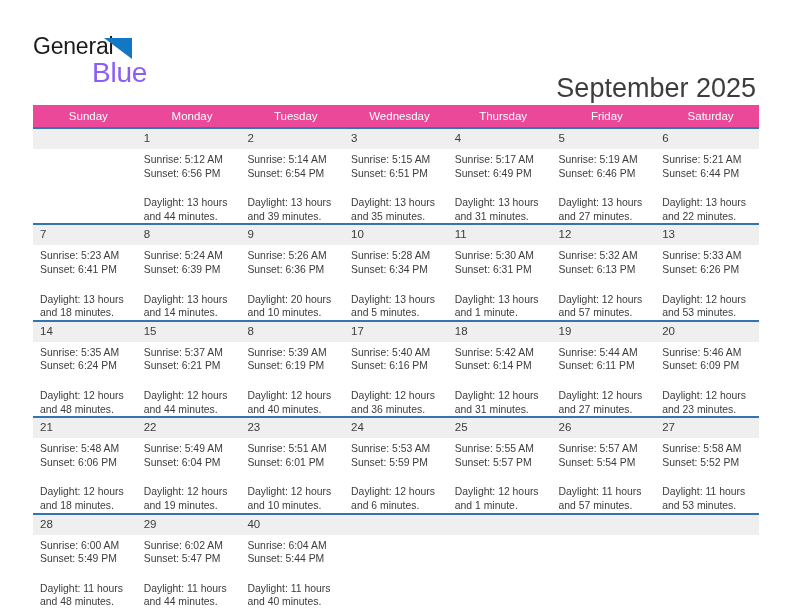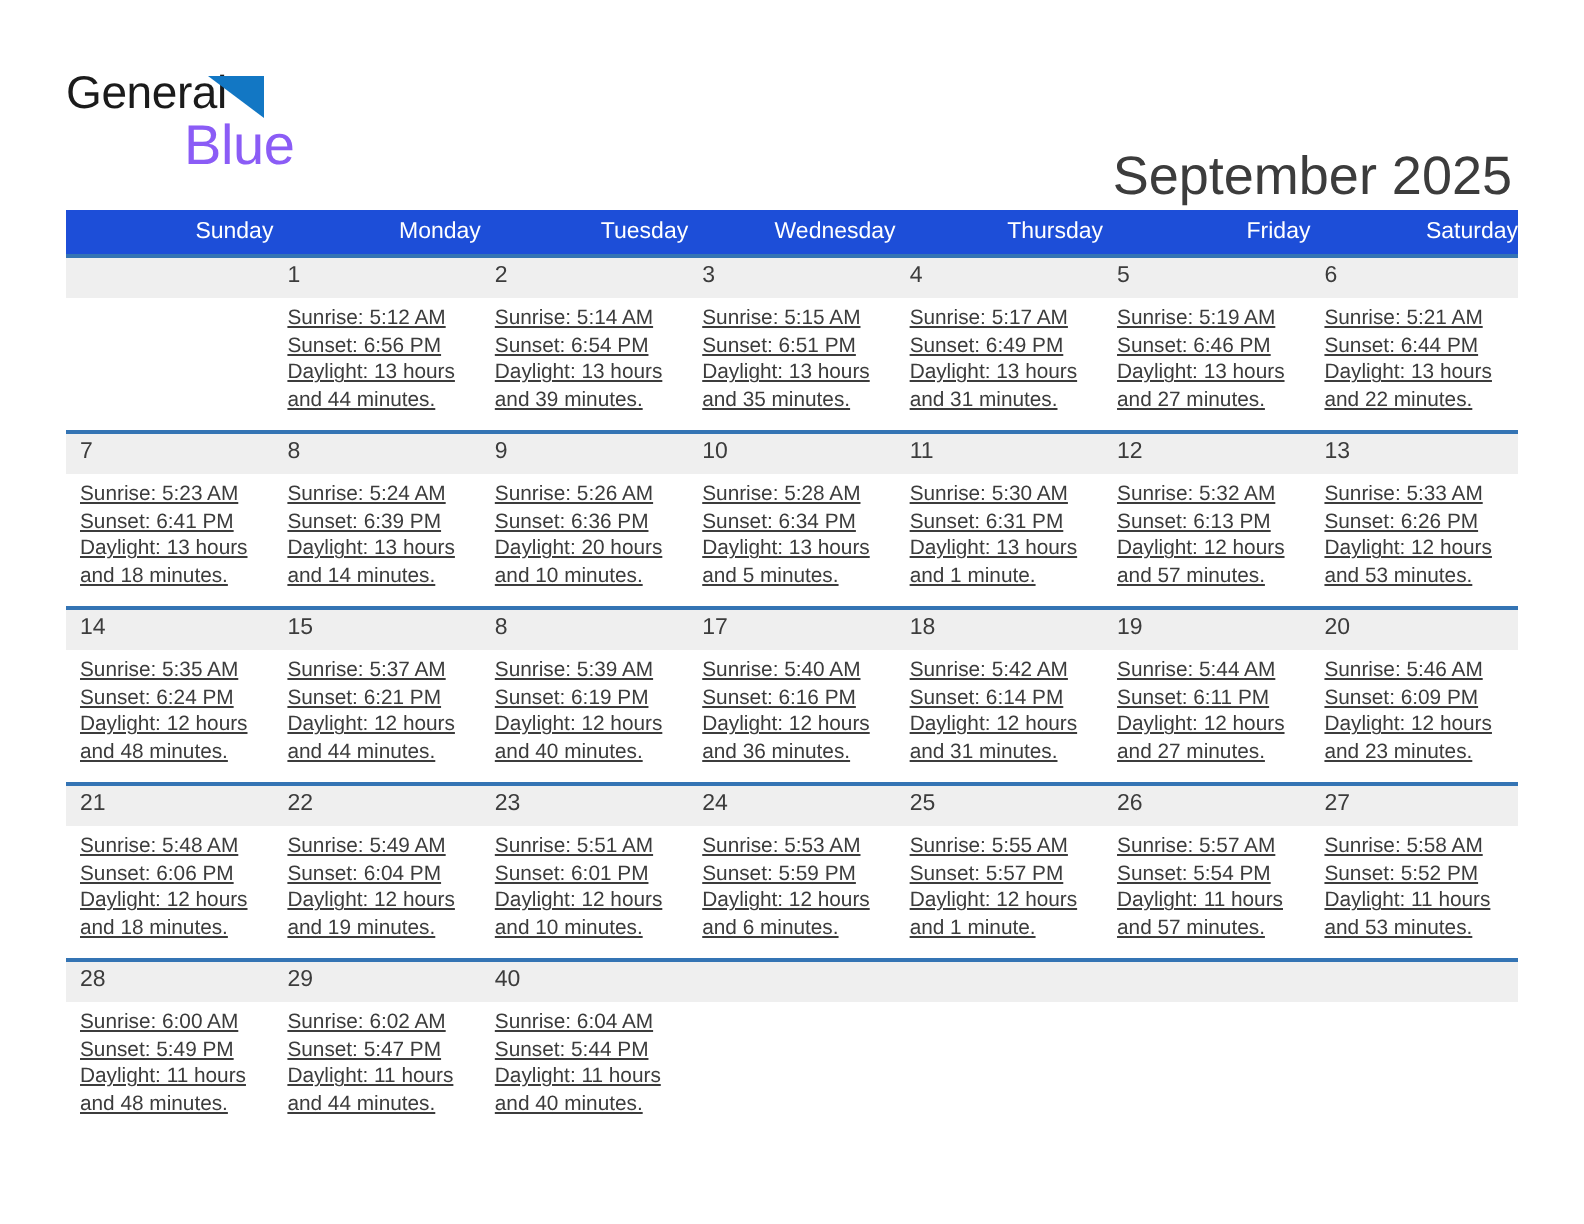--- a/index.html
+++ b/index.html
@@ -88,25 +88,25 @@
   
   .calendar {
     position: absolute;
     left: 33px;
     top: 105px;
     width: 726px;
     border-collapse: collapse;
     table-layout: fixed;
   }
   .calendar th {
-    background: #1d4ed8;
+    background: #ec4899;
     color: #ffffff;
     font-size: 11.5px;
     font-weight: normal;
-    text-align: right;
+    text-align: center;
     padding: 5px 0 5px 7px;
     height: 19px;
     box-sizing: border-box;
     border: none;
   }
   .calendar td {
     vertical-align: top;
     padding: 0;
     border: none;
     border-top: 2px solid #3474b4;
@@ -124,27 +124,27 @@
     padding: 3px 0 4px 7px;
     line-height: 13px;
     height: 20px;
     box-sizing: border-box;
   }
   .dayinfo {
     padding: 4px 7px 0 7px;
     font-size: 10.4px;
     line-height: 13.6px;
     color: #3c3c3c;
-    text-decoration: underline;
   }
   .dayinfo div {
     white-space: nowrap;
   }
   .dayinfo .daylight {
     white-space: normal;
+    margin-top: 16px;
   }
   td.empty .daynum {
     background: #efefef;
   }
   td.empty .dayinfo {
     visibility: hidden;
   }
 </style>
 </head>
 <body>

